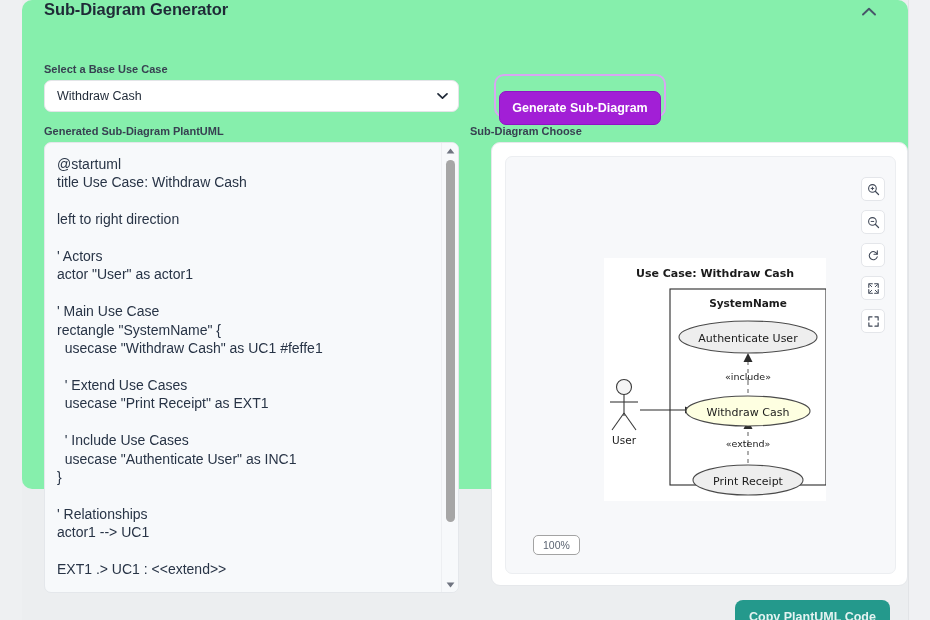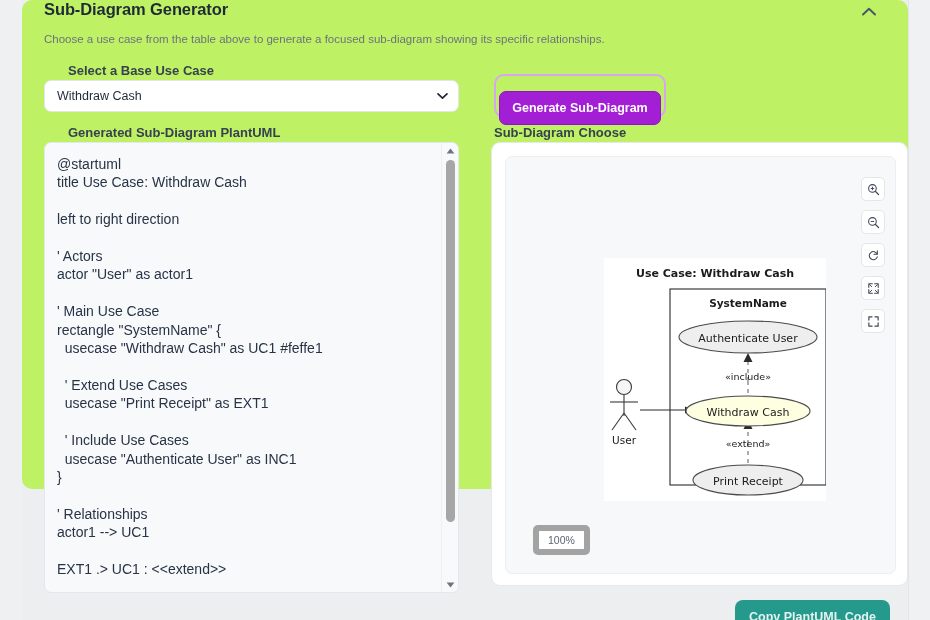--- a/index.html
+++ b/index.html
@@ -15,21 +15,21 @@
   .page-left-gutter {
     position: absolute; left: 0; top: 0; width: 22px; height: 620px;
     background: #eef0f2;
   }
   .page-scrollbar {
     position: absolute; right: 0; top: 0; width: 22px; height: 620px;
     background: #f0f1f3; border-left: 1px solid #e2e4e7;
   }
   .card {
     position: absolute; left: 22px; top: 0; width: 886px; height: 489px;
-    background: #bef264;
+    background: #86efac;
     border-radius: 10px;
   }
 
   
   .hdr-title {
     position: absolute; left: 22px; top: 0px;
     font-size: 16.5px; font-weight: bold; color: #1f2a37;
     letter-spacing: -0.1px;
   }
   .collapse-btn {
@@ -38,21 +38,21 @@
     display: flex; align-items: center; justify-content: center;
     cursor: pointer;
   }
   .hdr-sub {
     position: absolute; left: 22px; top: 33px;
     font-size: 11.5px; color: #6b7280;
   }
 
   
   .field-label {
-    position: absolute; font-size: 13px; font-weight: bold; color: #374151; margin-left: 24px;
+    position: absolute; font-size: 11px; font-weight: bold; color: #374151;
   }
   #lbl-base { left: 22px; top: 63px; }
 
   .select-wrap {
     position: absolute; left: 22px; top: 80px;
     width: 415px; height: 32px;
   }
   .select-box {
     width: 100%; height: 100%;
     background: #fff;
@@ -155,21 +155,21 @@
     border: 1px solid #e4e6ea;
     border-radius: 5px;
     display: flex; align-items: center; justify-content: center;
     cursor: pointer;
   }
 
   .zoom-badge {
     position: absolute; left: 27px; bottom: 18px;
     padding: 3px 9px;
     background: #fff;
-    border: 6px solid #a3a3a3;
+    border: 1px solid #a3a3a3;
     border-radius: 5px;
     font-size: 10.5px; color: #5b6472;
   }
 
   
   .diagram-canvas {
     position: absolute; left: 98px; top: 101px;
     width: 222px; height: 243px;
     background: #ffffff;
   }
@@ -192,21 +192,20 @@
 <div class="page-scrollbar"></div>
 
 <div class="card">
 
   <div class="hdr-title">Sub-Diagram Generator</div>
   <div class="collapse-btn">
     <svg width="14" height="9" viewBox="0 0 14 9">
       <path d="M1 7.5 L7 1.8 L13 7.5" fill="none" stroke="#475569" stroke-width="1.9" stroke-linecap="round" stroke-linejoin="round"></path>
     </svg>
   </div>
-  <div class="hdr-sub">Choose a use case from the table above to generate a focused sub-diagram showing its specific relationships.</div>
 
   <div class="field-label" id="lbl-base">Select a Base Use Case</div>
   <div class="select-wrap">
     <div class="select-box">
       <span>Withdraw Cash</span>
     </div>
     <svg class="select-caret" width="11" height="7" viewBox="0 0 11 7">
       <path d="M1 1.3 L5.5 5.6 L10 1.3" fill="none" stroke="#1f2937" stroke-width="1.7" stroke-linecap="round" stroke-linejoin="round"></path>
     </svg>
   </div>

